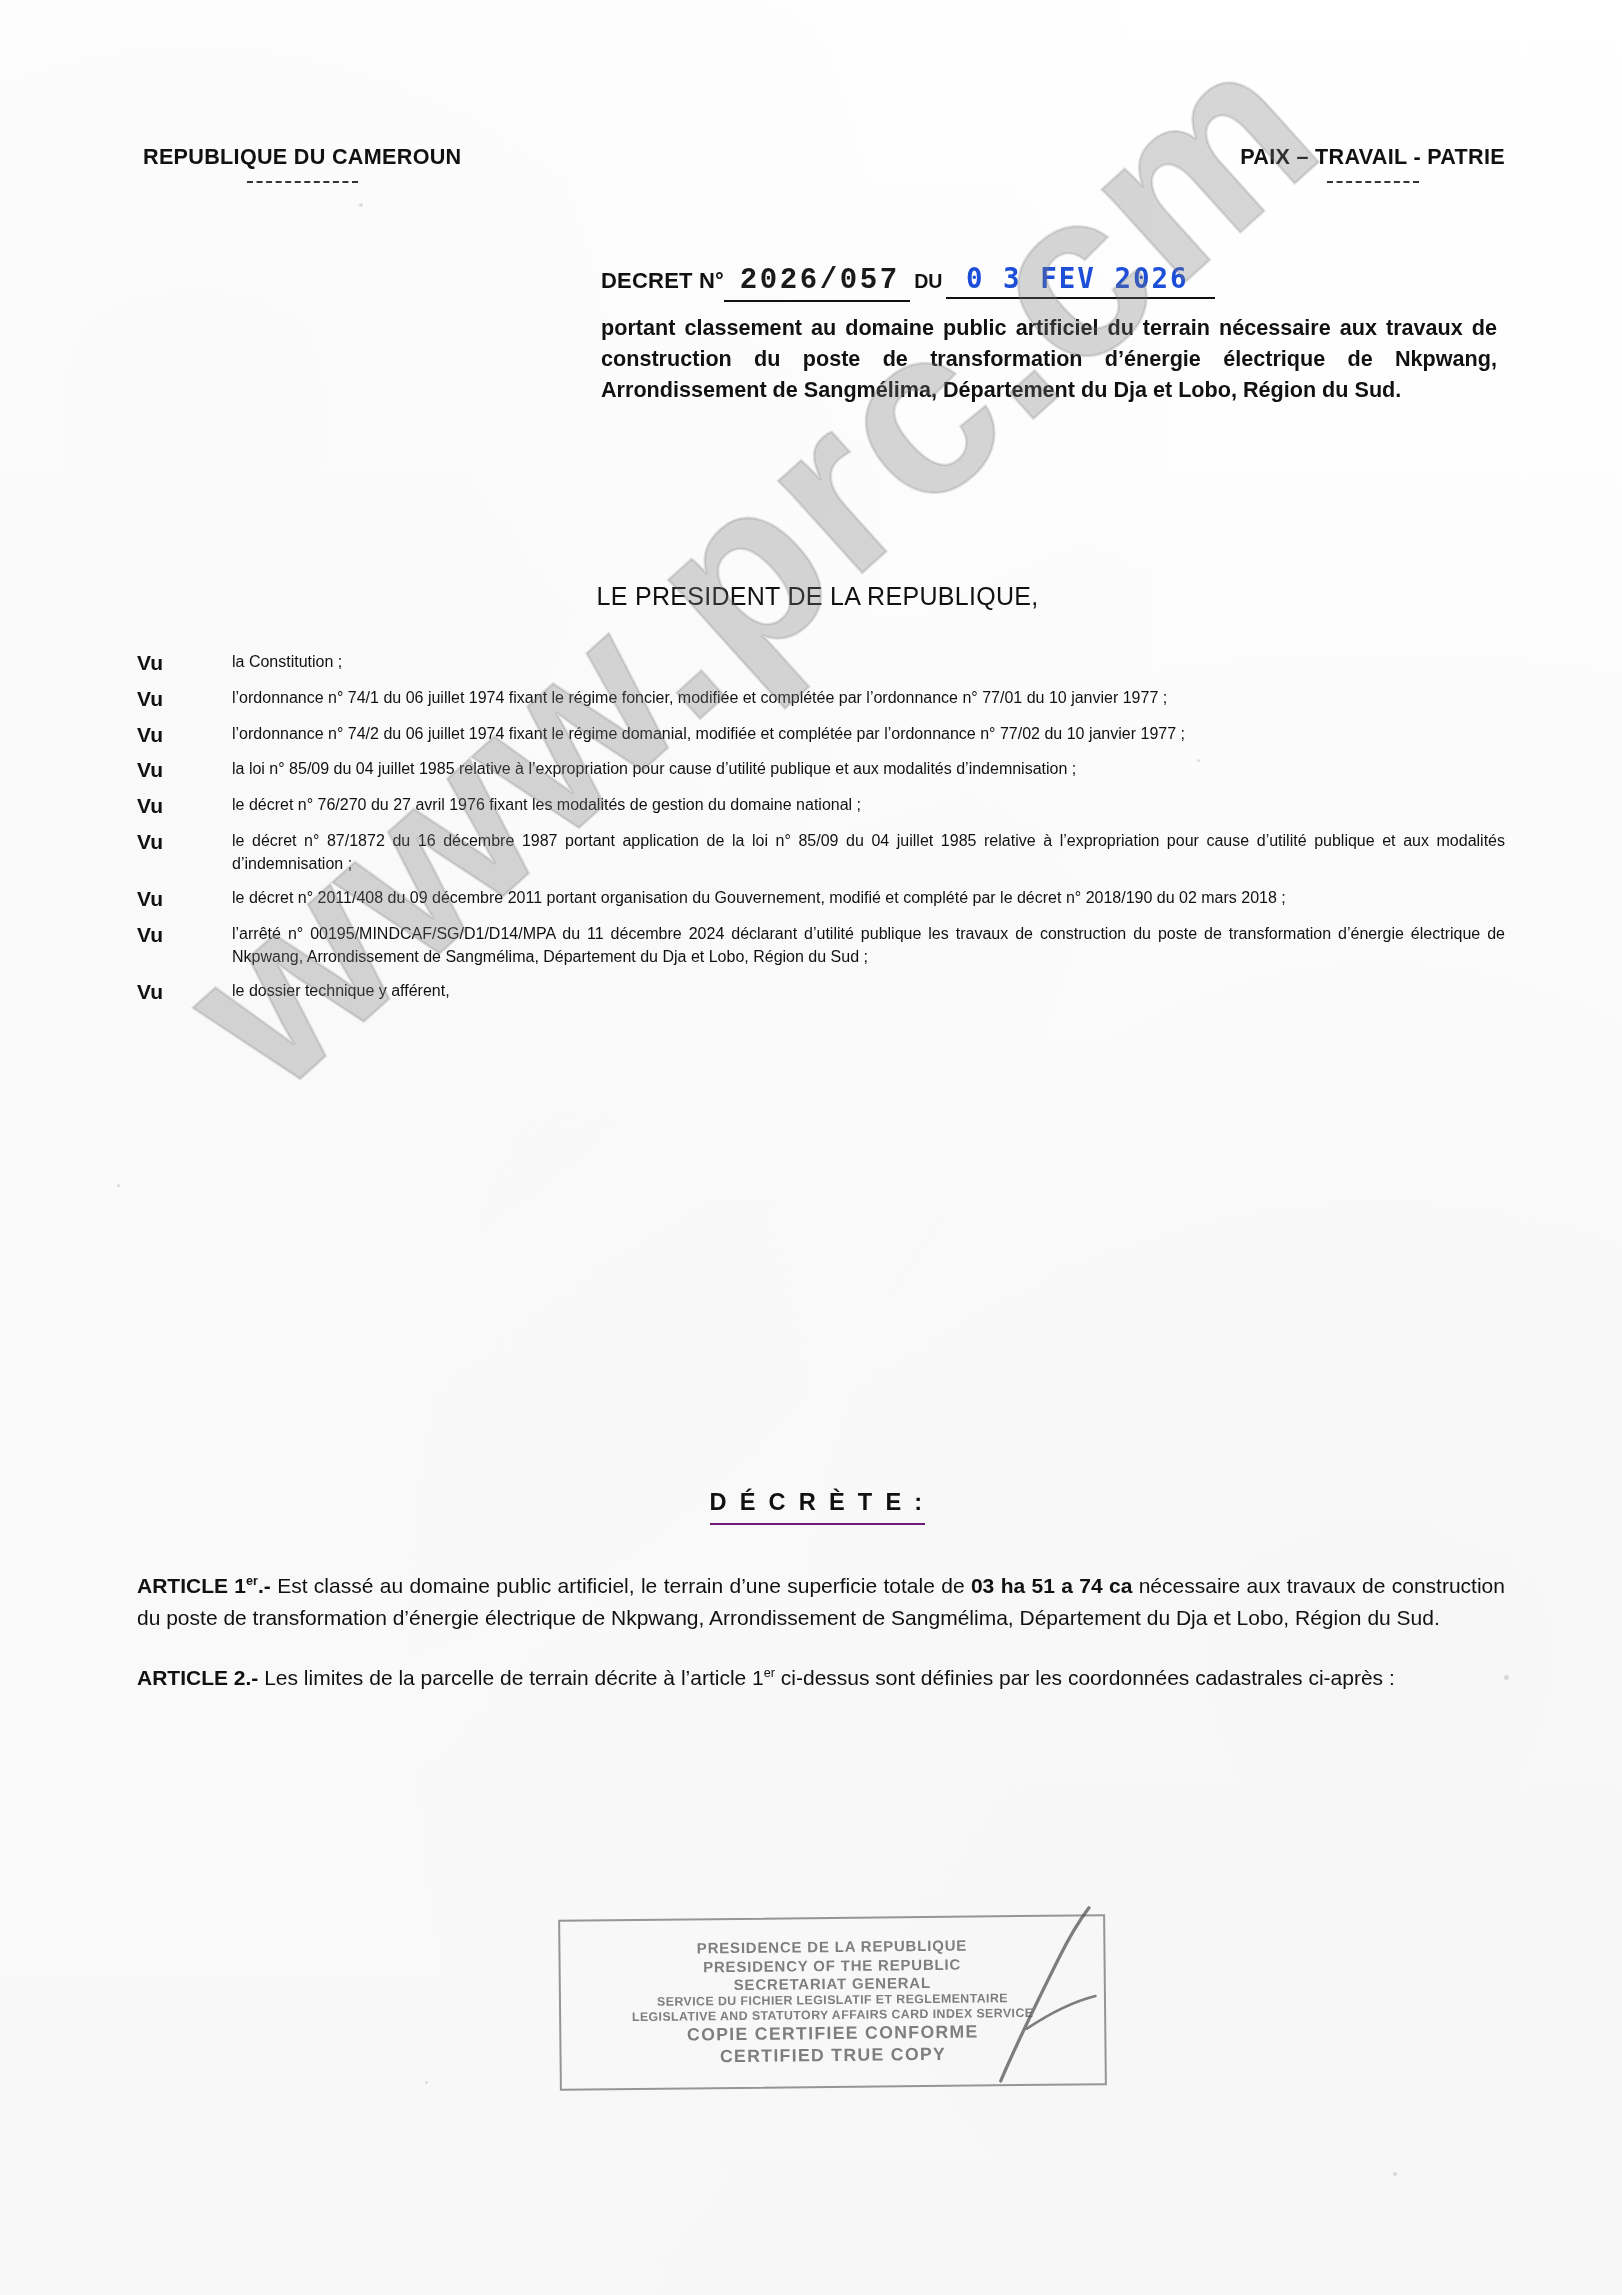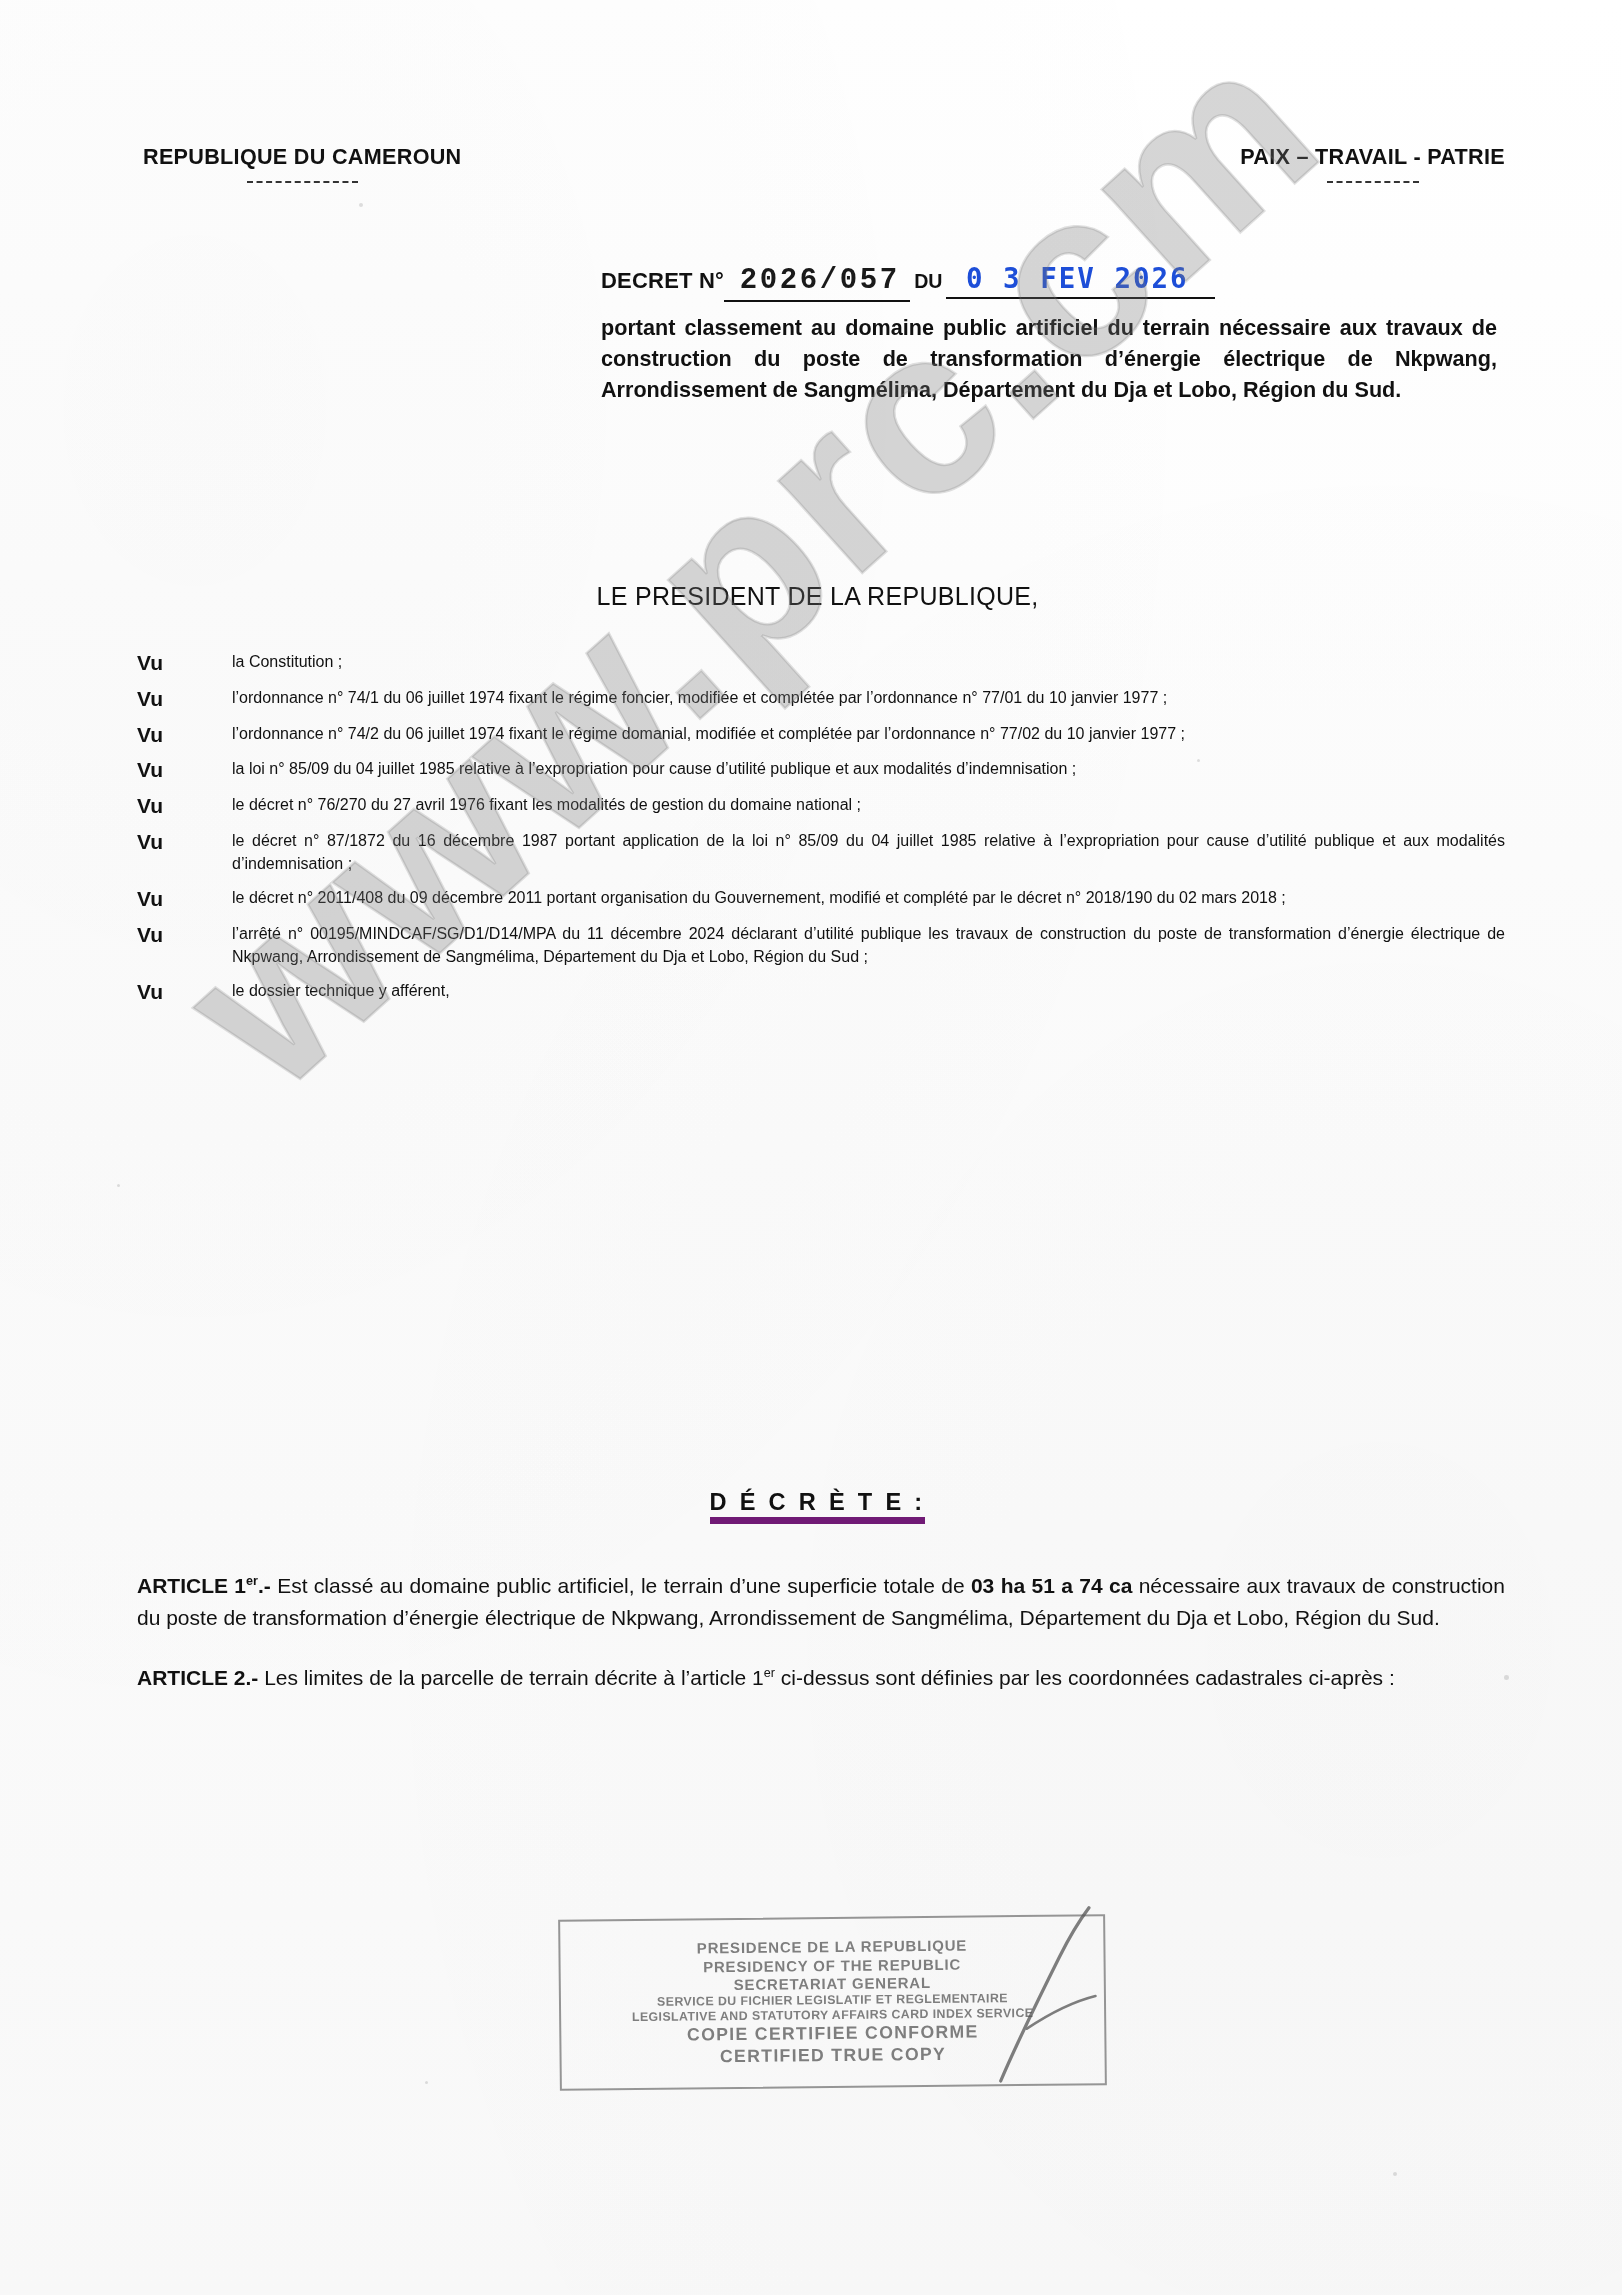--- a/index.html
+++ b/index.html
@@ -153,22 +153,22 @@
     position: absolute;
     top: 1489px;
     left: 0;
     width: 1623px;
     text-align: center;
     font-size: 23.6px;
     font-weight: bold;
     letter-spacing: 3.3px;
   }
   .decrete span {
-    border-bottom: 7px solid #701a75;
-    padding-bottom: 2px;
+    border-bottom: 2px solid #701a75;
+    padding-bottom: 8px;
   }
 
   
   .articles {
     position: absolute;
     top: 1570px;
     left: 131px;
     width: 1368px;
   }
   .article {

